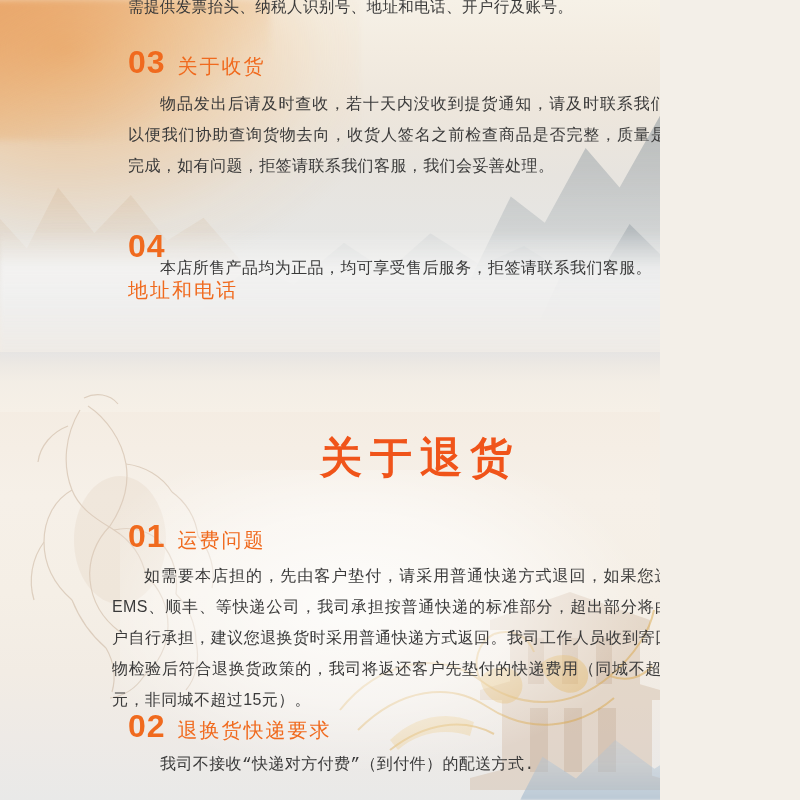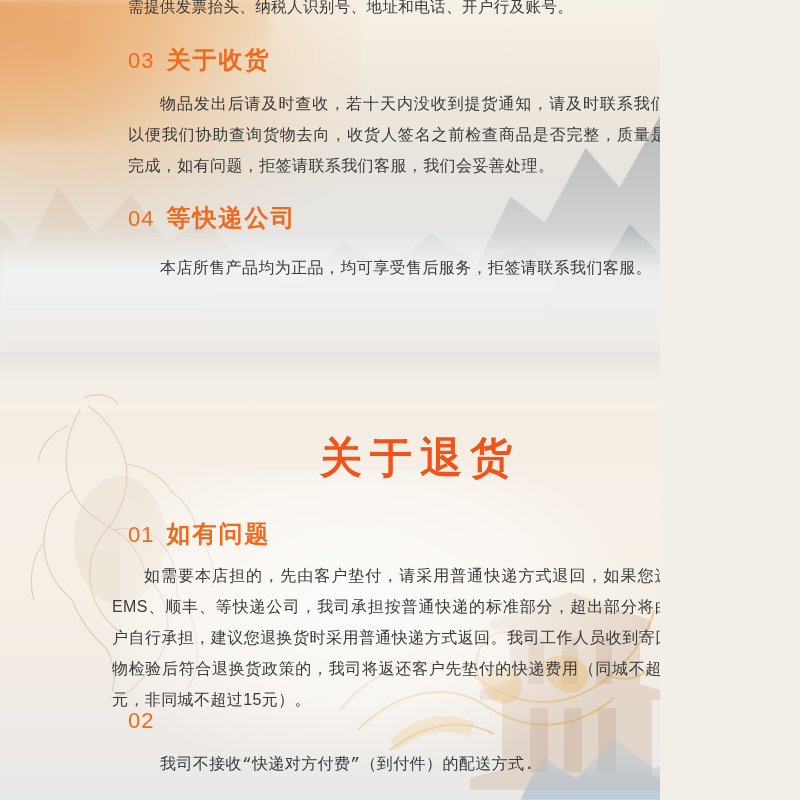--- a/index.html
+++ b/index.html
@@ -177,29 +177,29 @@
   }
 
   .heading {
     position: absolute;
     display: flex;
     align-items: baseline;
     gap: 12px;
     white-space: nowrap;
   }
   .heading .num {
-    font-size: 22px;
+    font-size: 32px;
+    color: #f06a1e;
+    font-weight: 700;
+    letter-spacing: 1px;
+  }
+  .heading .txt {
+    font-size: 20px;
     color: #f06a1e;
     font-weight: 400;
-    letter-spacing: 1px;
-  }
-  .heading .txt {
-    font-size: 24px;
-    color: #f06a1e;
-    font-weight: 700;
     letter-spacing: 2px;
   }
 
   .body-text {
     position: absolute;
     font-size: 16px;
     line-height: 31px;
     color: #3a3a3a;
     text-align: justify;
     letter-spacing: 0.4px;
@@ -302,33 +302,34 @@
   <div class="content">
 
     <div class="para-top">需提供发票抬头、纳税人识别号、地址和电话、开户行及账号。</div>
 
     <div class="heading" style="left:128px; top:44px;">
       <span class="num">03</span>
       <span class="txt">关于收货</span>
     </div>
     <div class="body-text" style="left:128px; top:88px; width:556px;">物品发出后请及时查收，若十天内没收到提货通知，请及时联系我们，以便我们协助查询货物去向，收货人签名之前检查商品是否完整，质量是否完成，如有问题，拒签请联系我们客服，我们会妥善处理。</div>
 
-    <div class="heading" style="left:128px; top:202px;">
+    <div class="heading" style="left:128px; top:228px;flex-direction:column;">
       <span class="num">04</span>
-      <span class="txt">等快递公司</span>
+      <span class="txt">地址和电话</span>
     </div>
     <div class="body-text" style="left:128px; top:252px; width:570px; text-indent:2em;">本店所售产品均为正品，均可享受售后服务，拒签请联系我们客服。</div>
 
     <div class="big-title">关于退货</div>
 
     <div class="heading" style="left:128px; top:518px;text-align:center;">
       <span class="num">01</span>
-      <span class="txt">如有问题</span>
+      <span class="txt">运费问题</span>
     </div>
     <div class="body-text" style="left:112px; top:560px; width:576px;">如需要本店担的，先由客户垫付，请采用普通快递方式退回，如果您选用EMS、顺丰、等快递公司，我司承担按普通快递的标准部分，超出部分将由客户自行承担，建议您退换货时采用普通快递方式返回。我司工作人员收到寄回货物检验后符合退换货政策的，我司将返还客户先垫付的快递费用（同城不超过8元，非同城不超过15元）。</div>
 
     <div class="heading" style="left:128px; top:708px;">
       <span class="num">02</span>
+      <span class="txt">退换货快递要求</span>
     </div>
     <div class="body-text" style="left:128px; top:750px; width:560px;font-family:Liberation Mono, monospace;">我司不接收“快递对方付费”（到付件）的配送方式.</div>
 
   </div>
 </div>
 
 </body></html>

